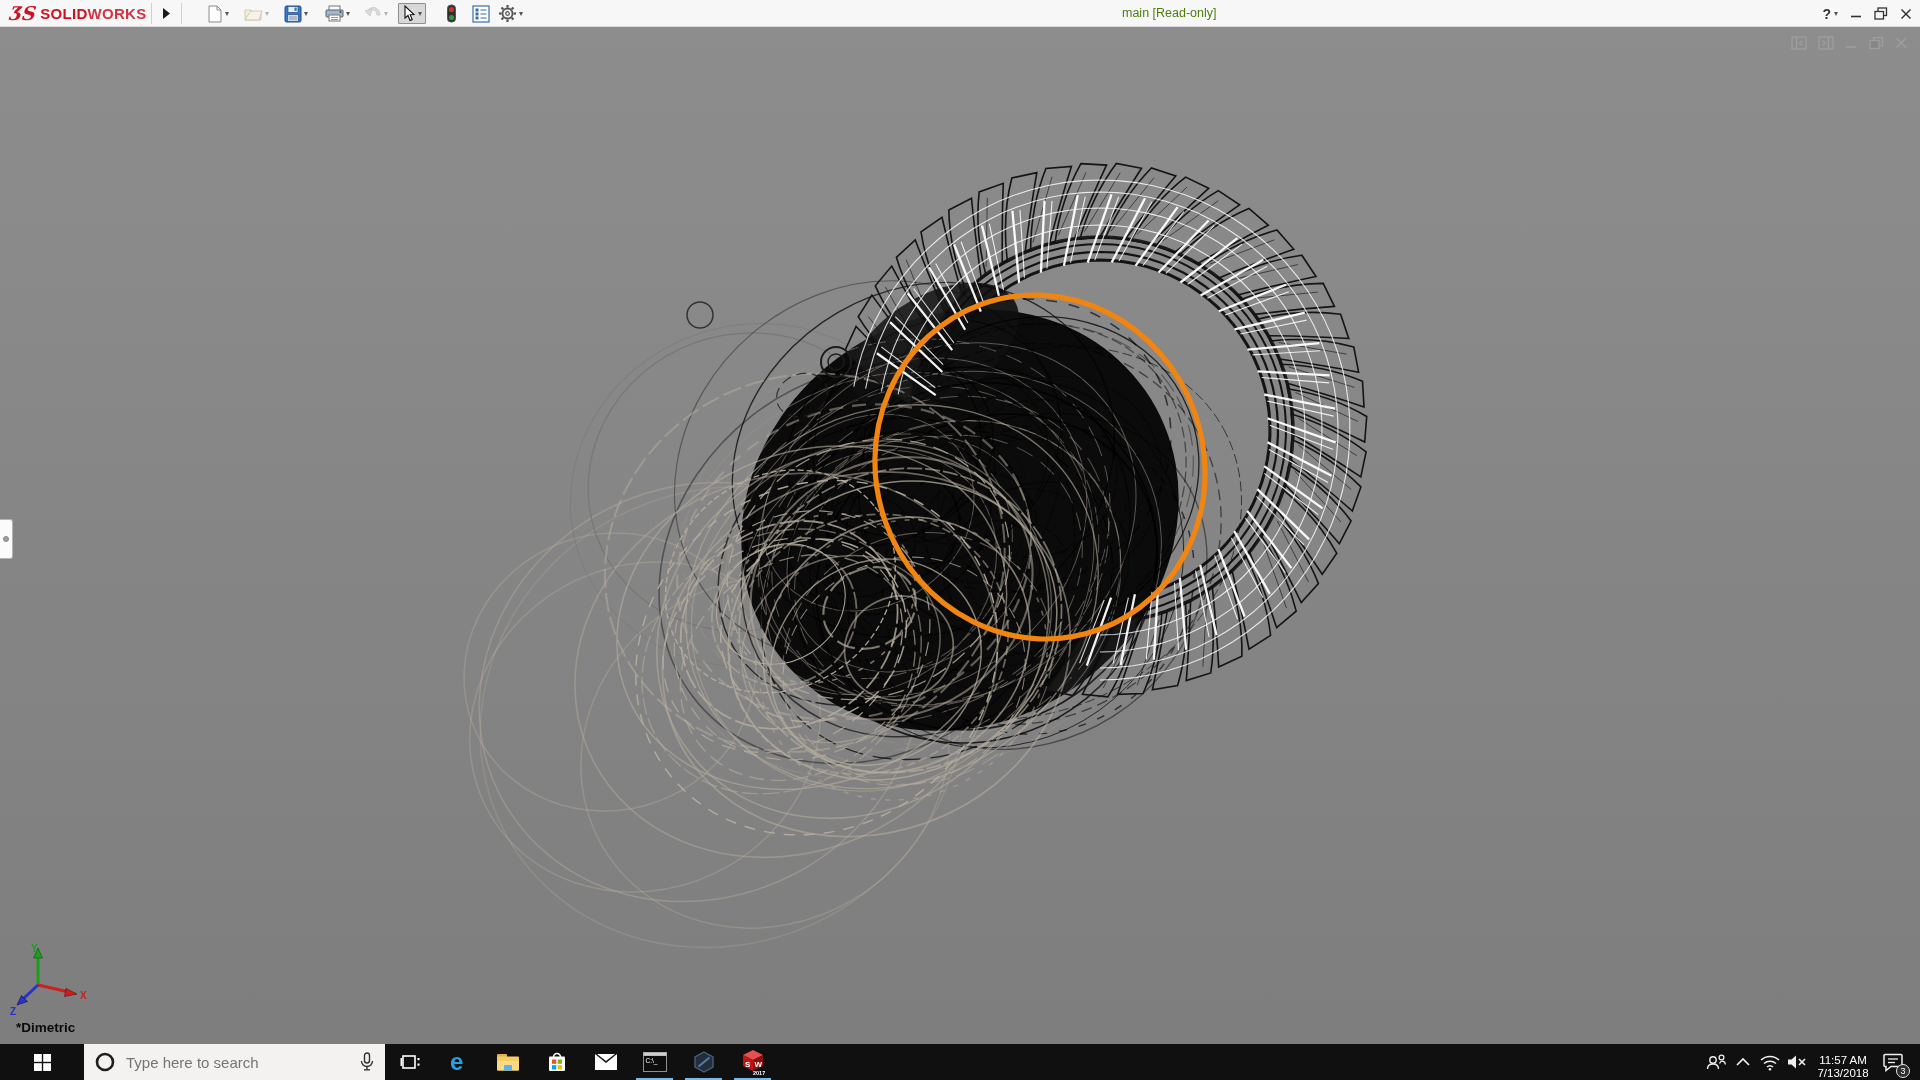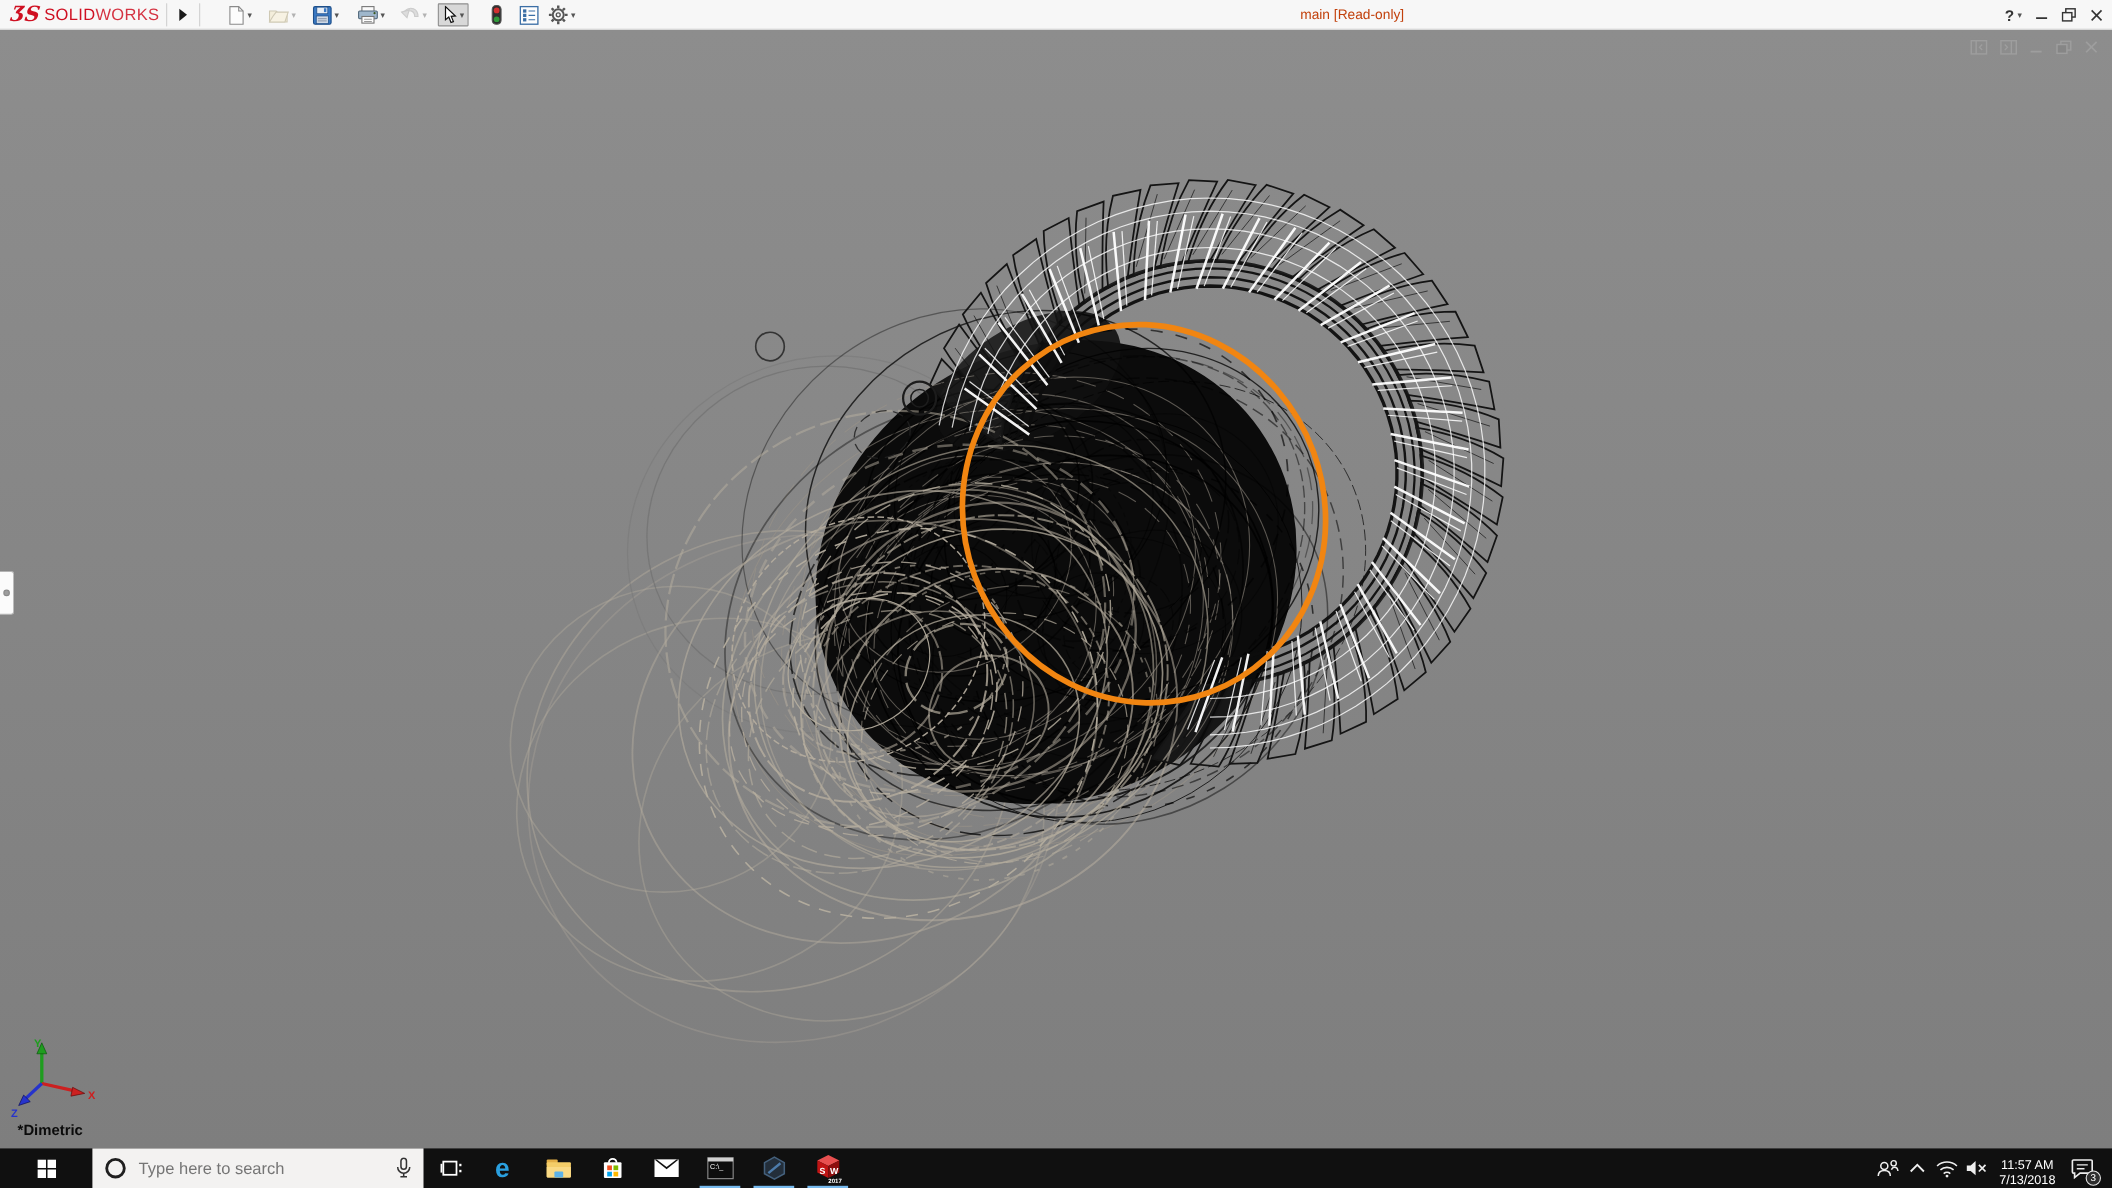--- a/index.html
+++ b/index.html
@@ -7,31 +7,31 @@
     font-family:"Liberation Sans","DejaVu Sans",sans-serif; }
   body { position:relative; background:#888; }
 
   
   .titlebar { position:absolute; left:0; top:0; width:1920px; height:27px;
     background:#f7f7f7; border-bottom:1px solid #d9d9d9; z-index:30; }
   .brand { position:absolute; left:10px; top:0; height:27px; display:flex; align-items:center; gap:4px; }
   .brand-glyph { font-family:"DejaVu Serif",serif; font-style:italic; font-weight:bold;
     font-size:19px; color:var(--brand-red); transform:skewX(-8deg); line-height:1; }
   .brand-name { font-size:15px; letter-spacing:.3px; color:var(--brand-red); }
-  .brand-name .solid { font-weight:400; }
-  .brand-name .works { font-weight:400; opacity:.85; }
+  .brand-name .solid { font-weight:700; }
+  .brand-name .works { font-weight:700; opacity:.85; }
   .tb-sep { position:absolute; top:3px; width:1px; height:21px; background:#d0d0d0; }
   .flyout-arrow { position:absolute; left:158px; top:4px; width:16px; height:19px;
     display:flex; align-items:center; justify-content:center; cursor:pointer; }
   .tb-btn { position:absolute; top:3px; height:21px; display:flex; align-items:center; gap:2px; cursor:pointer; }
   .tb-btn.disabled { opacity:.42; }
   .caret { font-size:8px; color:#555; line-height:1; }
   .tb-btn.pressed { background:#d8d8d8; border:1px solid #8f8f8f; padding:0 3px; border-radius:1px; }
-  .win-title { position:absolute; left:1182px; top:0; height:27px; line-height:27px;
-    font-size:12.5px; color:#c2410c; white-space:nowrap; }
+  .win-title { position:absolute; left:1122px; top:0; height:27px; line-height:27px;
+    font-size:12.5px; color:#4d7c0f; white-space:nowrap; }
   .tbar-controls { position:absolute; right:8px; top:0; height:27px; display:flex; align-items:center; gap:12px; }
   .help-q { font-size:14px; font-weight:bold; color:#333; }
 
   
   .viewport { position:absolute; left:0; top:27px; width:1920px; height:1017px;
     background:linear-gradient(#8d8d8d,#7e7e7e); overflow:hidden; }
   #engine-svg { position:absolute; left:0; top:0; }
   .doc-controls { position:absolute; top:9px; right:12px; display:flex; gap:11px; z-index:5; }
   .doc-controls svg { cursor:default; }
   .fm-tab { position:absolute; left:0; top:492px; width:13px; height:40px;

